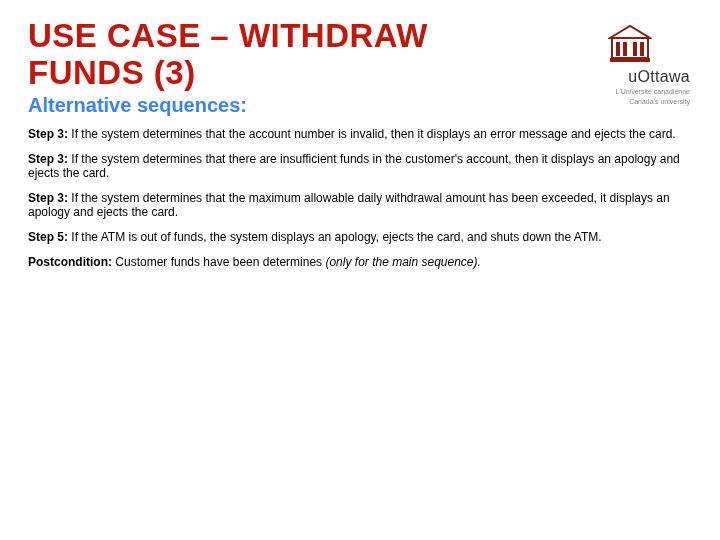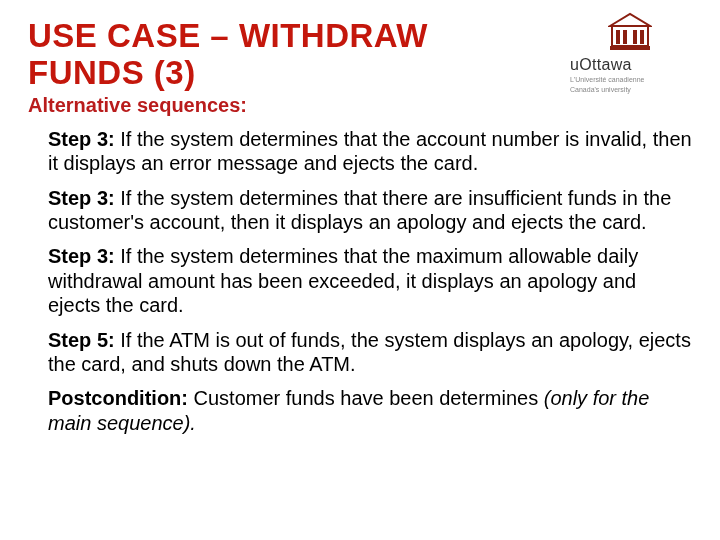--- a/index.html
+++ b/index.html
@@ -18,41 +18,40 @@
     color: #c4170c;
     font-family: Arial Black, Arial, sans-serif;
     line-height: 1.12;
     letter-spacing: 0.5px;
     margin-bottom: 2px;
     max-width: 460px;
   }
   .subtitle {
     font-size: 20px;
     font-weight: 700;
-    color: #b91c1c;
+    color: #3b82f6;
     margin-bottom: 10px;
   }
   .step {
-    font-size: 20px;
+    font-size: 12px;
     color: #000;
     line-height: 1.22;
     margin-bottom: 10px;
-    margin-left: 20px;
   }
   .step-label {
     font-weight: 700;
   }
   .step-italic {
     font-style: italic;
   }
   .logo {
     position: absolute;
-    top: 12px;
+    top: 24px;
     right: 30px;
-    text-align: left;
+    text-align: right;
     width: 120px;
   }
   .logo-building {
     width: 44px;
     height: 40px;
     margin: 0 auto 4px auto;
     position: relative;
   }
   .logo-building svg { display: block; }
   .logo-text {

